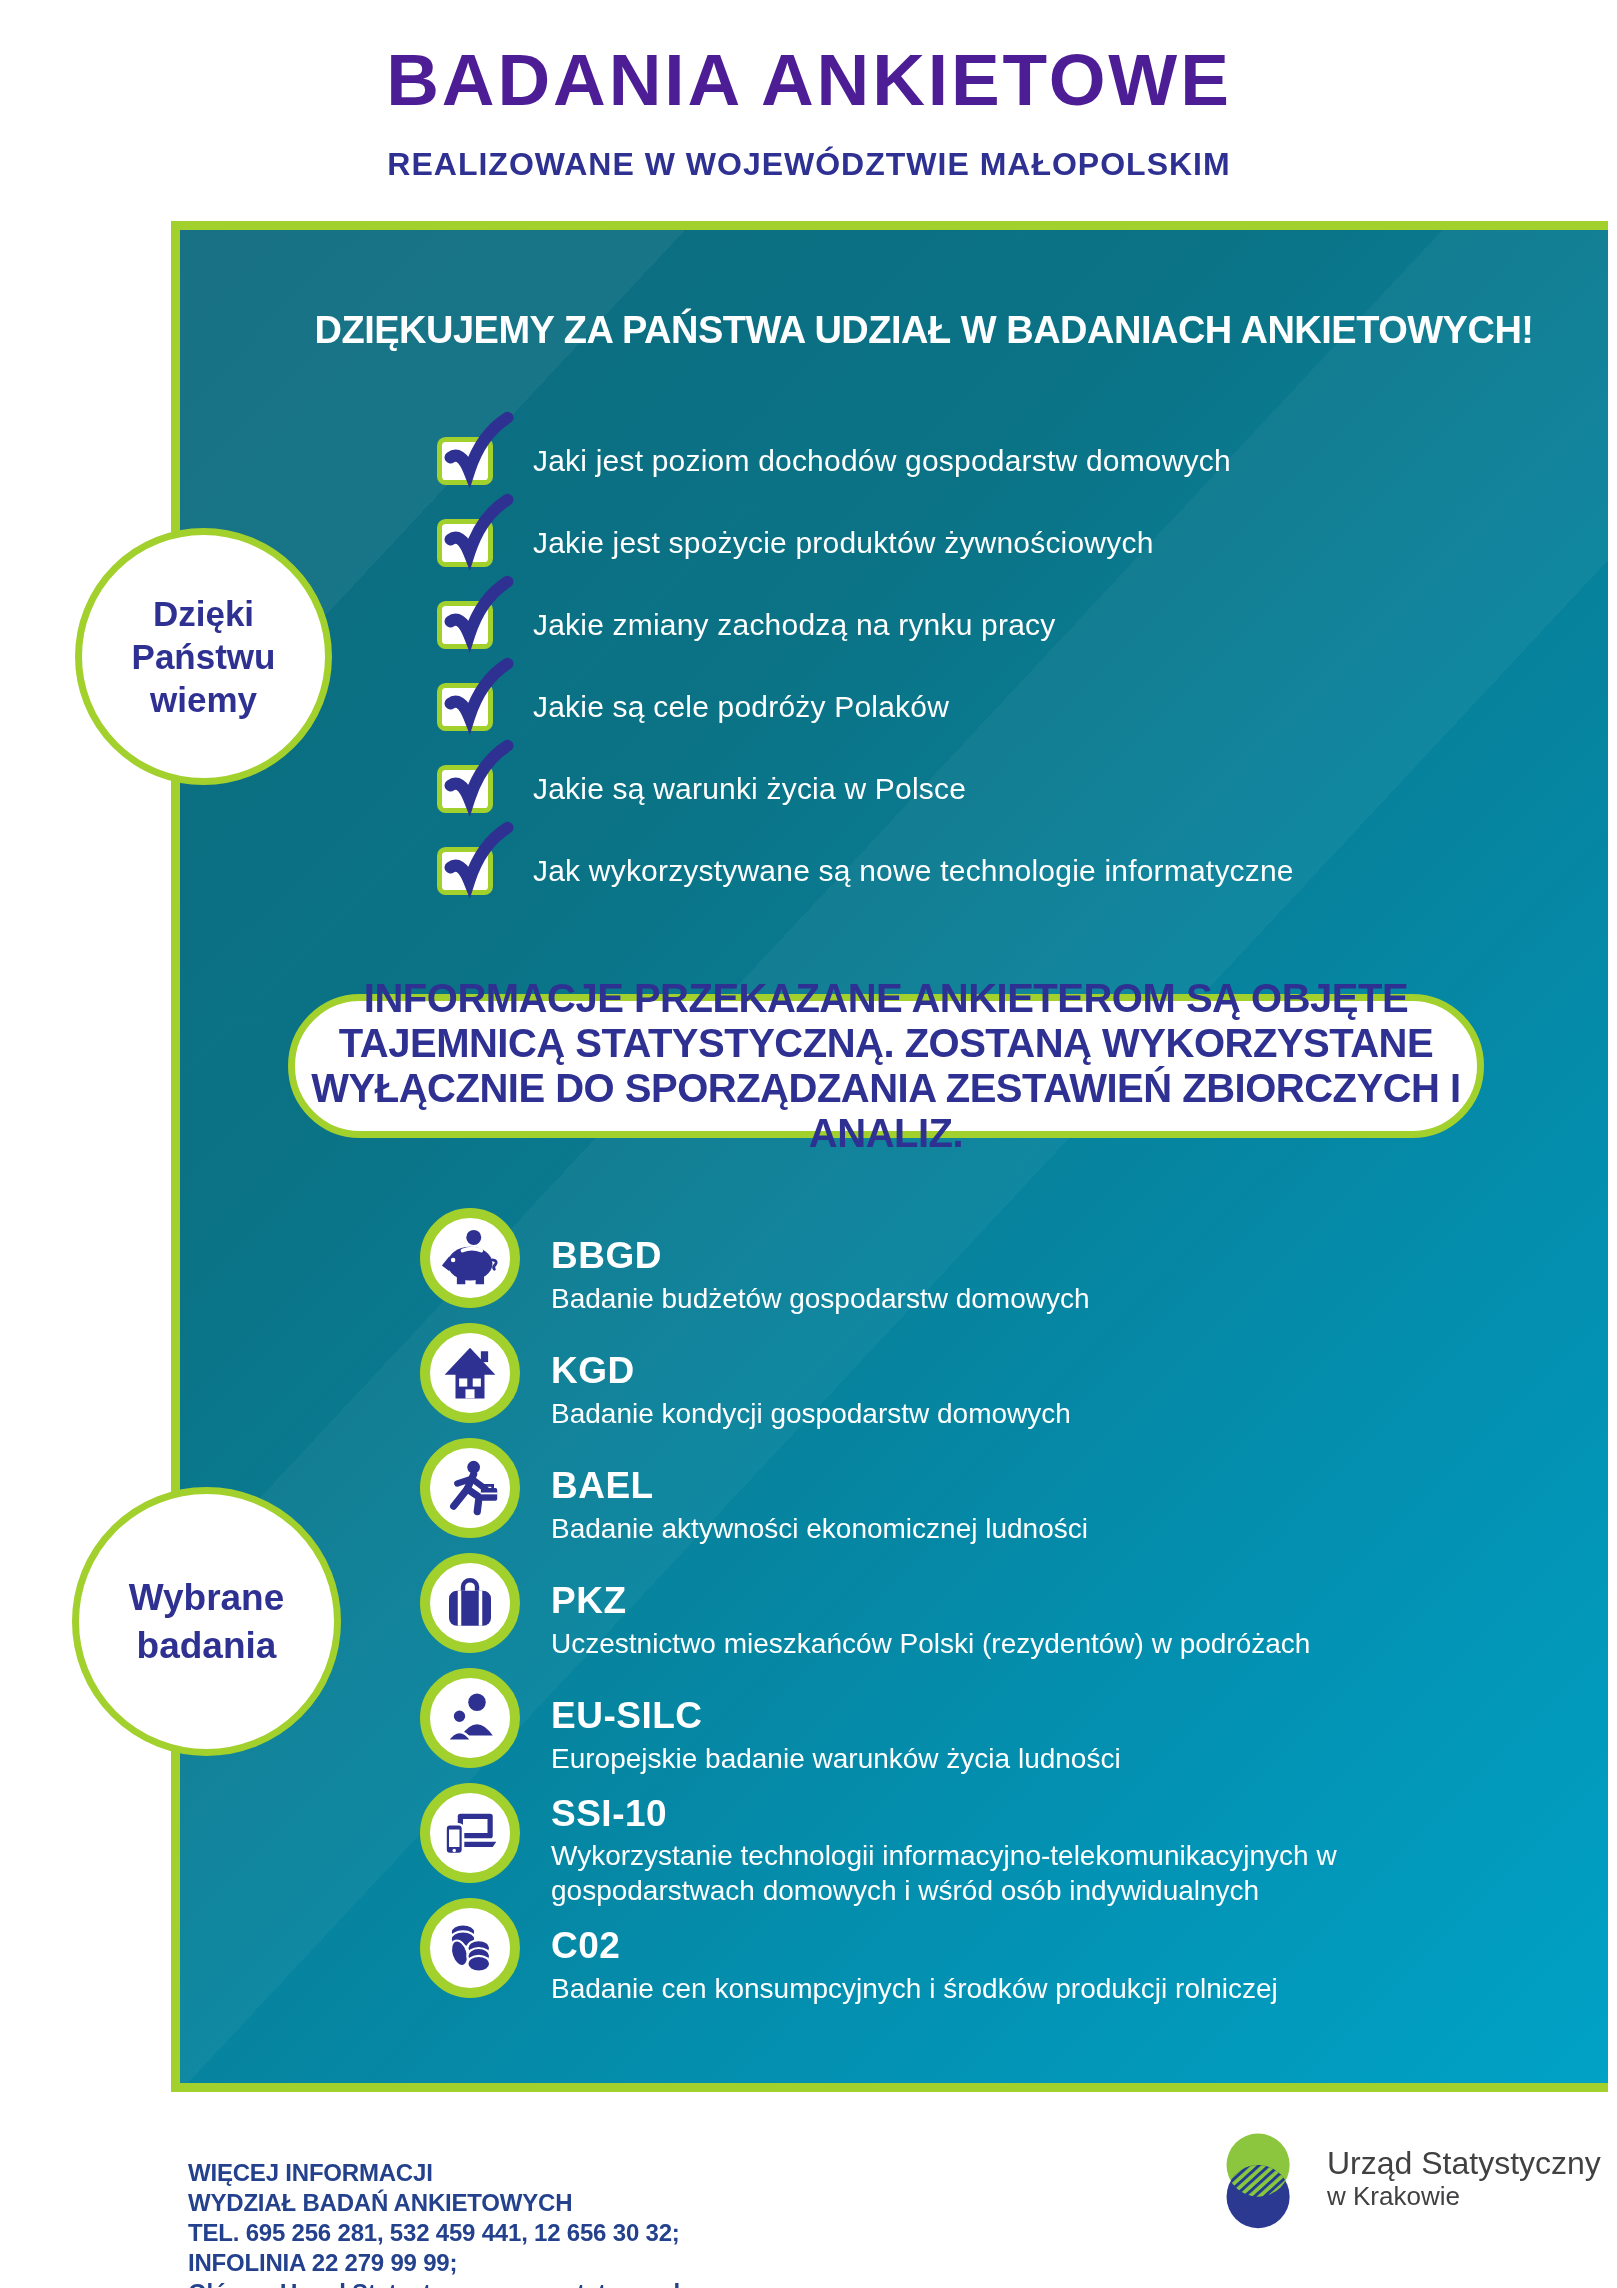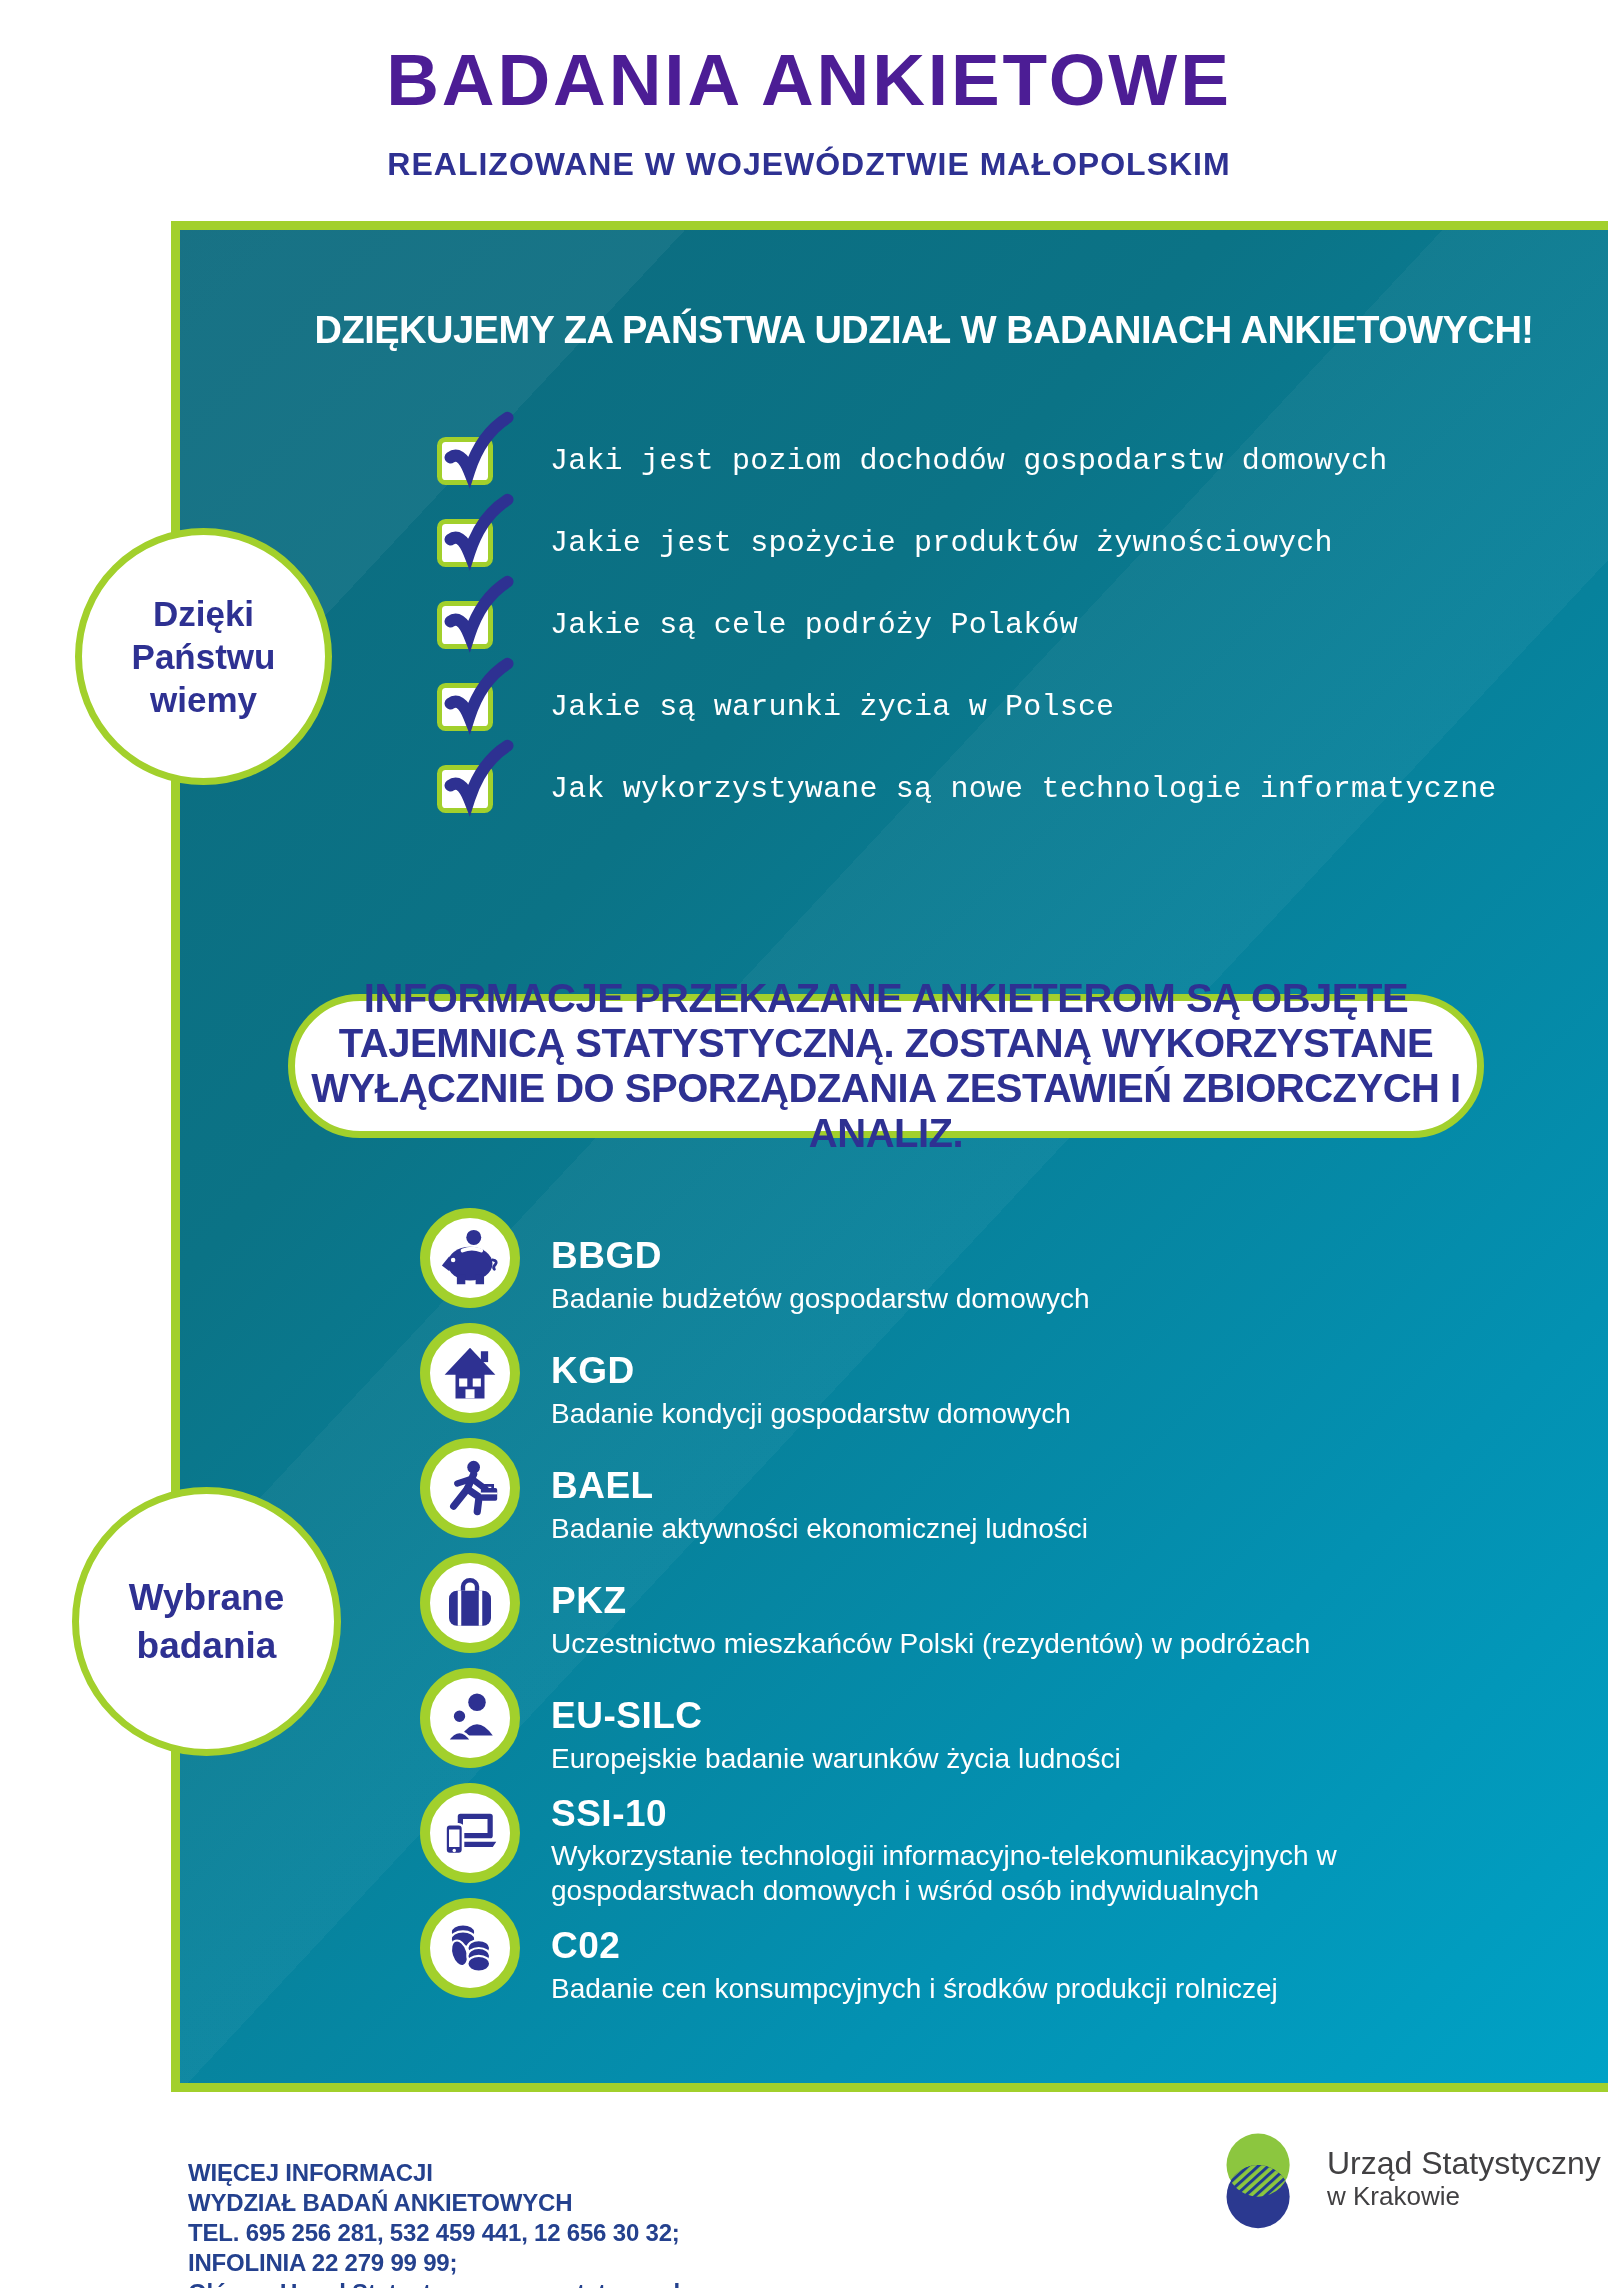--- a/index.html
+++ b/index.html
@@ -34,21 +34,21 @@
       linear-gradient(135deg,#0c6a7e 0%,#0b7386 32%,#0391b2 76%,#00a2c6 100%);
   }
   .panel-header{
     position:absolute;top:79px;left:0;width:100%;
     text-align:center;padding-left:60px;box-sizing:border-box;
     font-size:38px;font-weight:700;letter-spacing:-0.5px;
     color:#ffffff;
   }
   
   .checklist{position:absolute;left:257px;top:190px;}
-  .check-row{display:flex;align-items:center;height:82px;gap:57px;font-family:Liberation Mono, monospace;}
+  .check-row{display:flex;align-items:center;height:82px;gap:40px;}
   .checkbox{
     position:relative;flex:0 0 auto;
     width:46px;height:38px;
     background:#ffffff;
     border:5.8px solid #a2d02c;border-radius:8.6px;
   }
   .checkbox svg{position:absolute;left:-1.9px;top:-31px;overflow:visible;}
   .check-label{font-size:30px;font-weight:400;color:#ffffff;letter-spacing:0.2px;}
   
   .badge-circle{
@@ -114,20 +114,28 @@
           </span>
         <span class="check-label">Jaki jest poziom dochodów gospodarstw domowych</span>
       </div>
       <div class="check-row">
         <span class="checkbox">
             <svg width="75" height="81" viewBox="0 0 100 100">
               <path d="M14 58 C22 52 31 56 39 76 C50 42 66 20 90 5" fill="none" stroke="#2e3192" stroke-width="16" stroke-linecap="round"></path>
             </svg>
           </span>
         <span class="check-label">Jakie jest spożycie produktów żywnościowych</span>
+      </div>
+      <div class="check-row">
+        <span class="checkbox">
+            <svg width="75" height="81" viewBox="0 0 100 100">
+              <path d="M14 58 C22 52 31 56 39 76 C50 42 66 20 90 5" fill="none" stroke="#2e3192" stroke-width="16" stroke-linecap="round"></path>
+            </svg>
+          </span>
+        <span class="check-label">Jakie zmiany zachodzą na rynku pracy</span>
       </div>
       <div class="check-row">
         <span class="checkbox">
             <svg width="75" height="81" viewBox="0 0 100 100">
               <path d="M14 58 C22 52 31 56 39 76 C50 42 66 20 90 5" fill="none" stroke="#2e3192" stroke-width="16" stroke-linecap="round"></path>
             </svg>
           </span>
         <span class="check-label">Jakie są cele podróży Polaków</span>
       </div>
       <div class="check-row">

